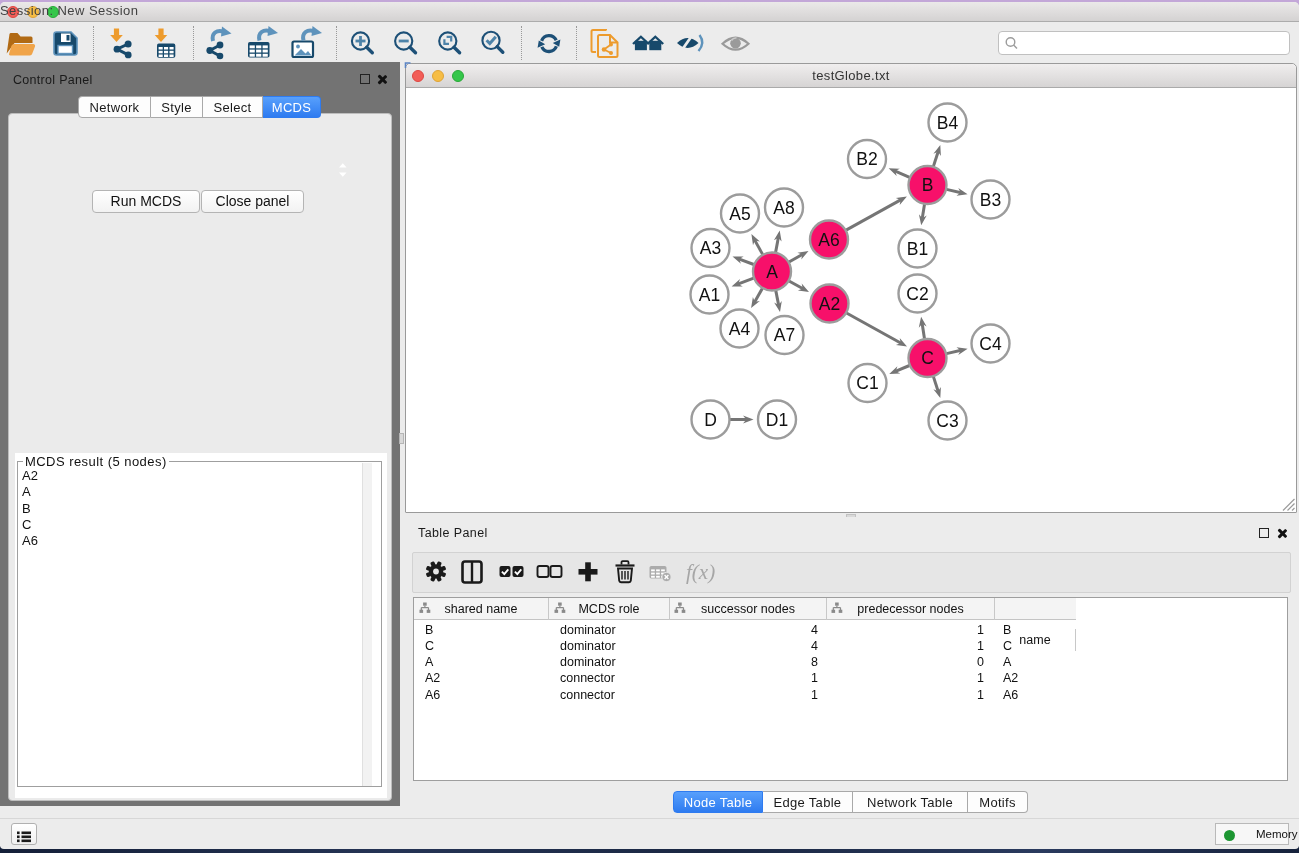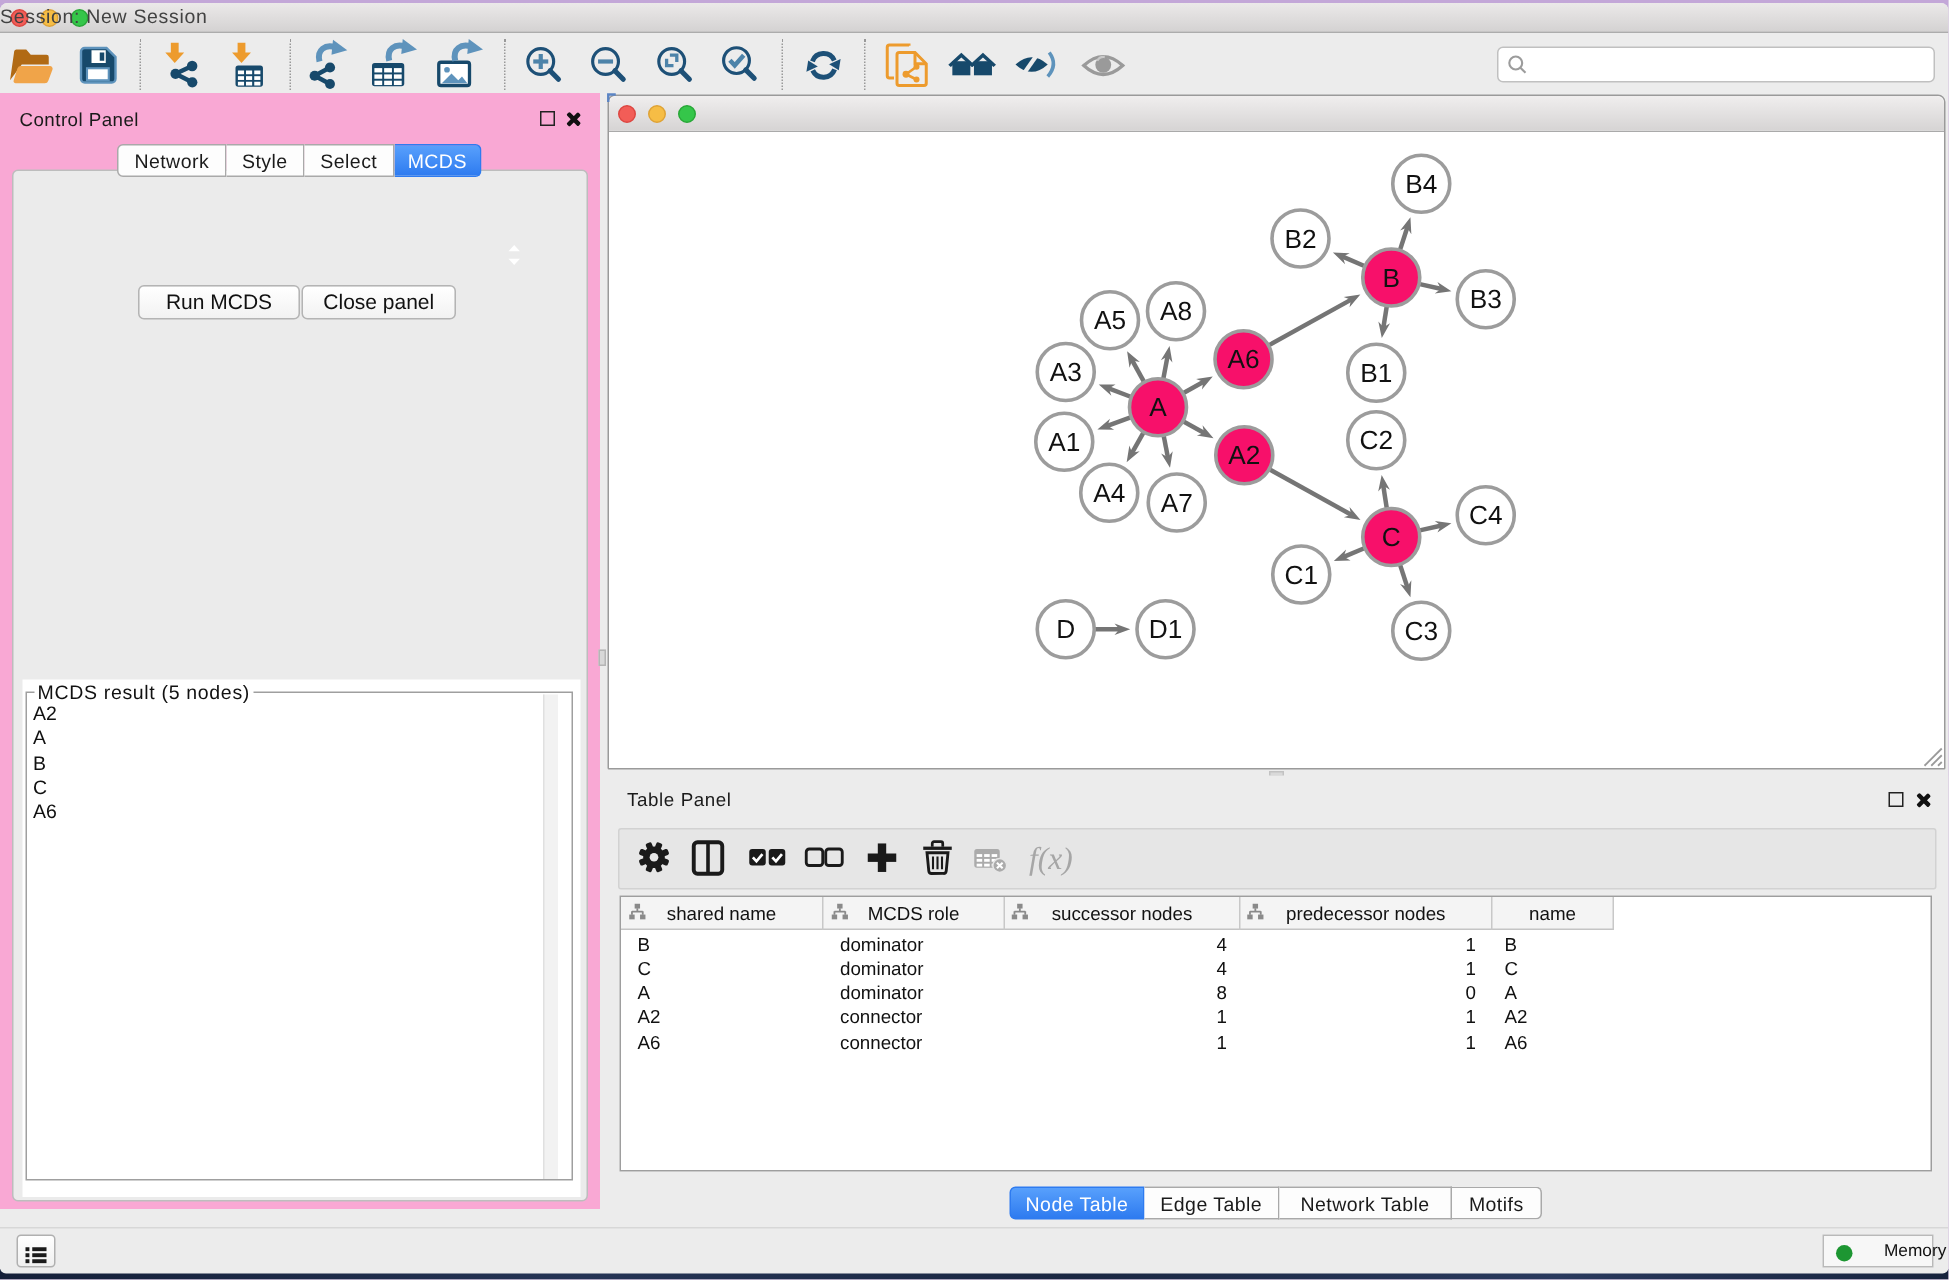--- a/index.html
+++ b/index.html
@@ -14,21 +14,21 @@
 .tl { position:absolute; top:4px; width:12px; height:12px; border-radius:50%; }
 #titlebar .t1 { left:7px;  background:#f25d57; border:0.5px solid #dd4742; }
 #titlebar .t2 { left:27px; background:#f5bd410; background:#f6bd45; border:0.5px solid #dfa336; }
 #titlebar .t3 { left:47px; background:#35c64a; border:0.5px solid #29a838; }
 #titletext { position:absolute; top:1px; width:100%; font-size:13px; letter-spacing:0.45px; color:#424242; }
 #toolbar { position:absolute; left:0; top:20px; width:1299px; height:42px; background:#ececec; }
 .sep { position:absolute; top:4px; height:34px; width:0; border-left:1px dotted #999; }
 #searchbox { position:absolute; left:998px; top:9px; width:292px; height:24px; background:#fff;
   border:1px solid #c0c0c0; border-radius:4px; }
 
-#cpanel { position:absolute; left:0; top:60px; width:400px; height:744px; background:#f9a8d4; }
+#cpanel { position:absolute; left:0; top:60px; width:400px; height:744px; background:#737373; }
 #cpanel-title { position:absolute; left:13px; top:11px; font-size:12.5px; letter-spacing:0.3px; color:#1a1a1a; }
 .wbtn-sq { position:absolute; width:10px; height:10px; border:1.6px solid #222; }
 .wbtn-x { position:absolute; width:11px; height:11px; }
 .wbtn-x::before, .wbtn-x::after { content:""; position:absolute; left:4.2px; top:0; width:2.6px; height:11px; background:#111; border-radius:1px; }
 .wbtn-x::before { transform:rotate(45deg); } .wbtn-x::after { transform:rotate(-45deg); }
 #cp-border { position:absolute; left:8px; top:51px; width:384px; height:688px;
   border:1px solid #bdbdbd; border-radius:4px; background:#ebebeb; }
 #tabs-cp { position:absolute; left:78px; top:34px; height:22px; display:flex; z-index:3; }
 .tab { height:22px; border:1px solid #a9a9a9; border-left:none; background:#fdfdfd;
   font-size:13px; letter-spacing:0.3px; color:#1a1a1a; display:flex; align-items:center; justify-content:center; }
@@ -117,20 +117,21 @@
         <div id="mcdslist">A2<br>A<br>B<br>C<br>A6</div>
         <div id="sbtrack"></div>
       </div>
     </div>
   </div>
   <div id="netwin">
     <div id="nw-title">
       <div class="tl t1"></div>
         <div class="tl t2"></div>
         <div class="tl t3"></div>
+      <div id="nw-text">testGlobe.txt</div>
     </div>
   </div>
   <div class="vsplit-handle"></div>
   <div class="hsplit-handle"></div>
   <div id="graphhost">
       <svg id="graphsvg" width="890" height="424" style="position:absolute;left:406px;top:86px;">
         <line x1="347.7" y1="190.2" x2="331.8" y2="196.1" stroke="#757575" stroke-width="3"></line>
         <path d="M325.6 198.4 L334.0 191.1 L332.3 195.9 L336.8 198.5 Z" fill="#757575"></path>
         <line x1="383.0" y1="193.0" x2="397.1" y2="200.8" stroke="#757575" stroke-width="3"></line>
         <path d="M403.0 204.1 L391.9 202.4 L396.7 200.6 L395.7 195.5 Z" fill="#757575"></path>
@@ -224,21 +225,21 @@
           </div>
         <div class="hcol" style="left:135px; width:121px;">
             <span class="lbl">MCDS role</span>
           </div>
         <div class="hcol" style="left:256px; width:157px;">
             <span class="lbl">successor nodes</span>
           </div>
         <div class="hcol" style="left:413px; width:168px;">
             <span class="lbl">predecessor nodes</span>
           </div>
-        <div class="hcol" style="left:581px; width:81px;">
+        <div class="hcol" style="left:581px; width:81px;margin-top:31px;">
             <span class="lbl">name</span>
           </div>
       </div>
       <div id="tbody">
         <div class="trow" style="left:11px; top:25px;">B</div>
         <div class="trow" style="left:11px; top:41px;">C</div>
         <div class="trow" style="left:11px; top:57px;">A</div>
         <div class="trow" style="left:11px; top:73px;">A2</div>
         <div class="trow" style="left:11px; top:90px;">A6</div>
         <div class="trow" style="left:146px; top:25px;">dominator</div>

